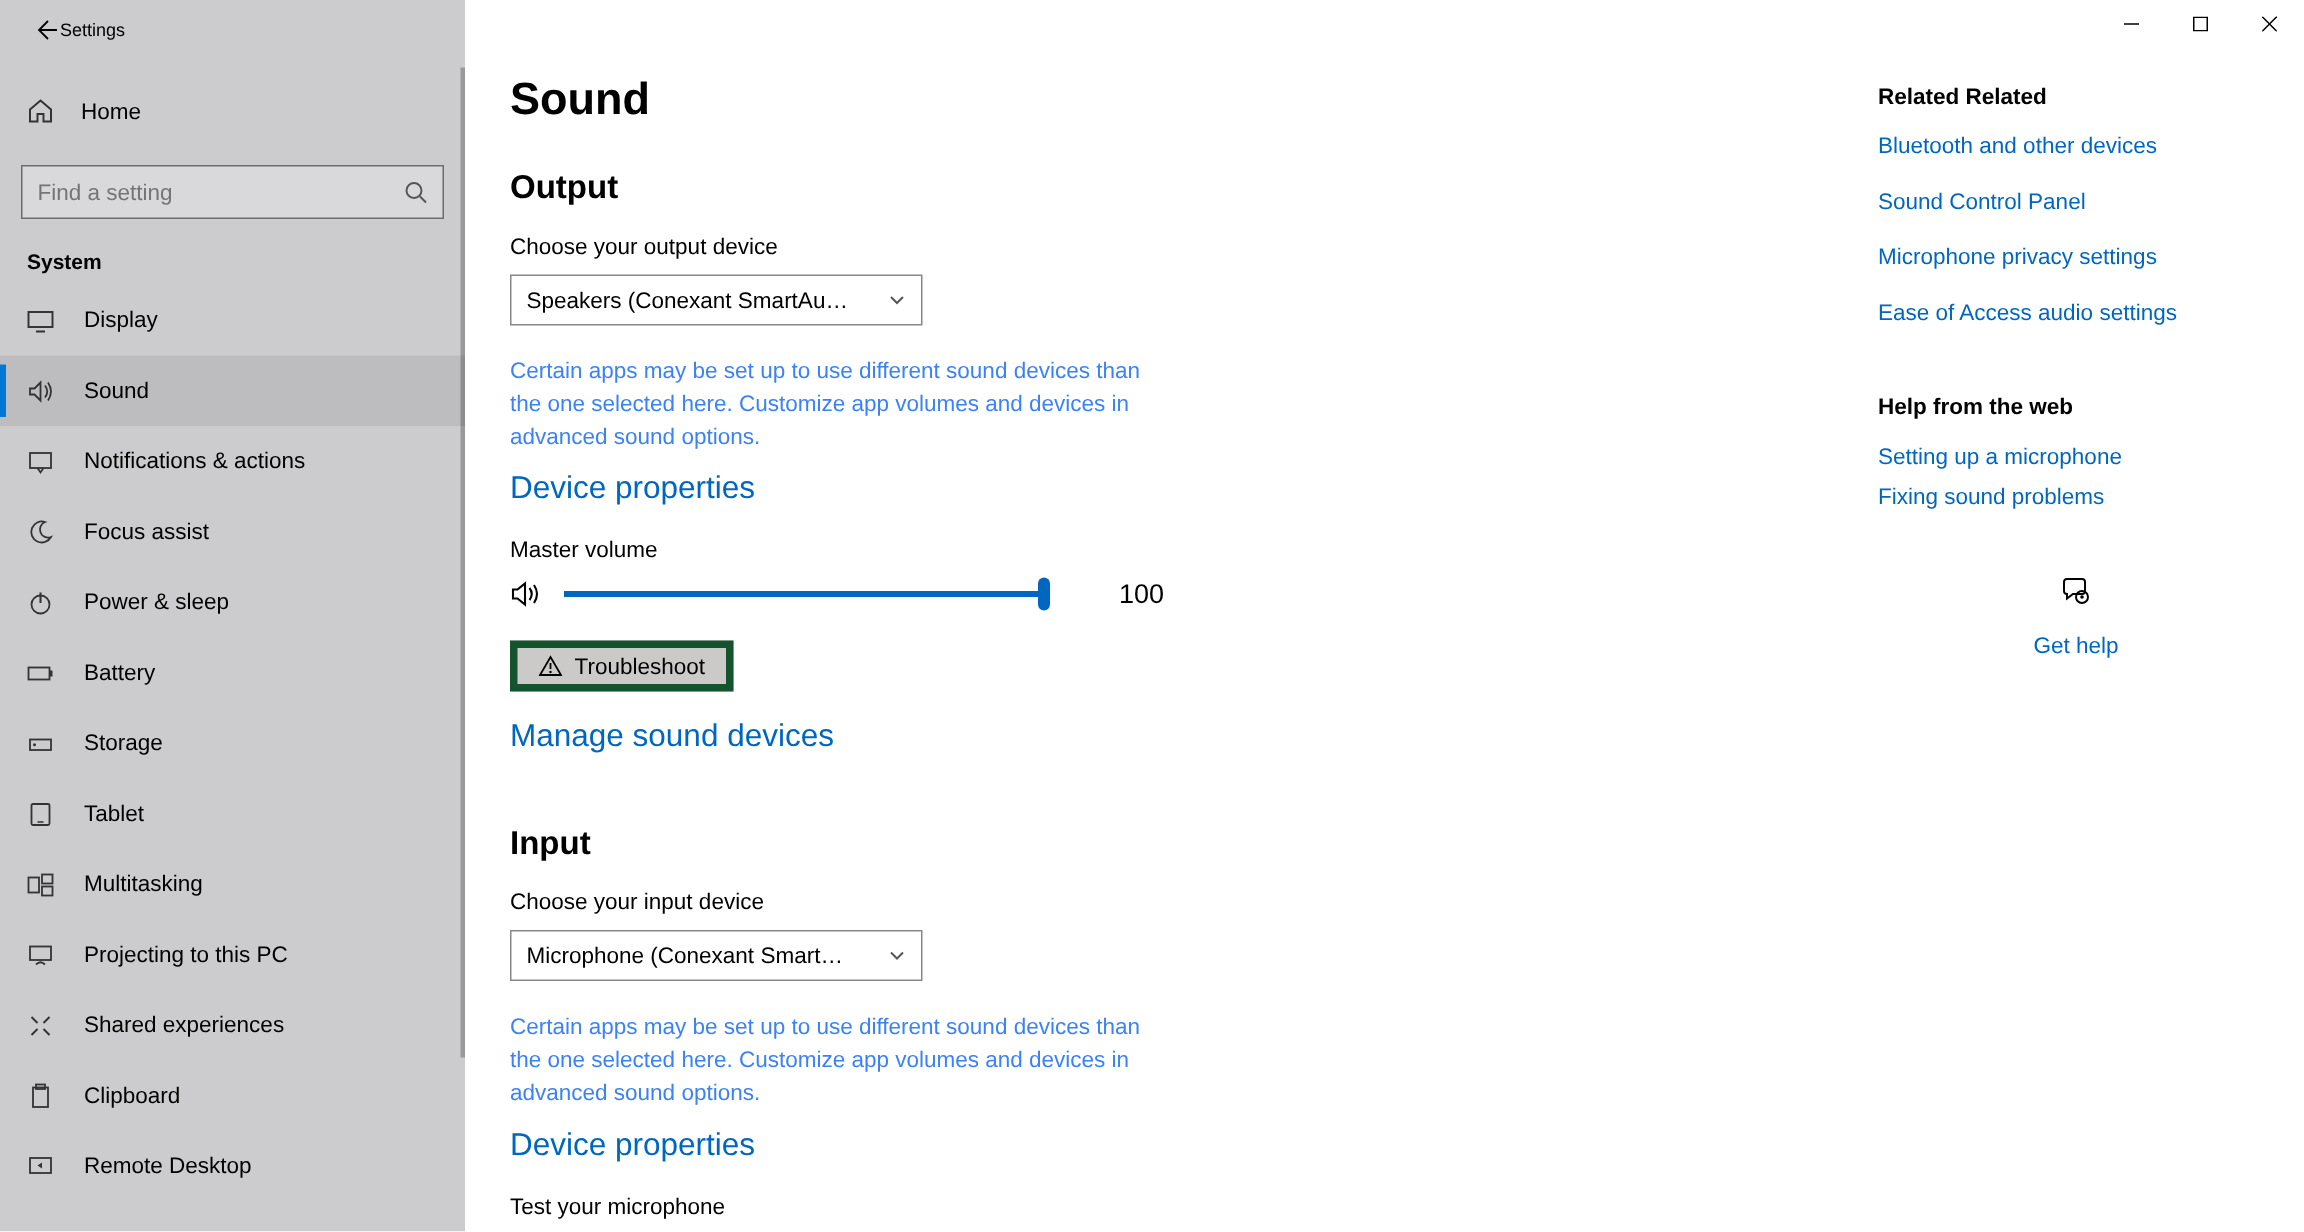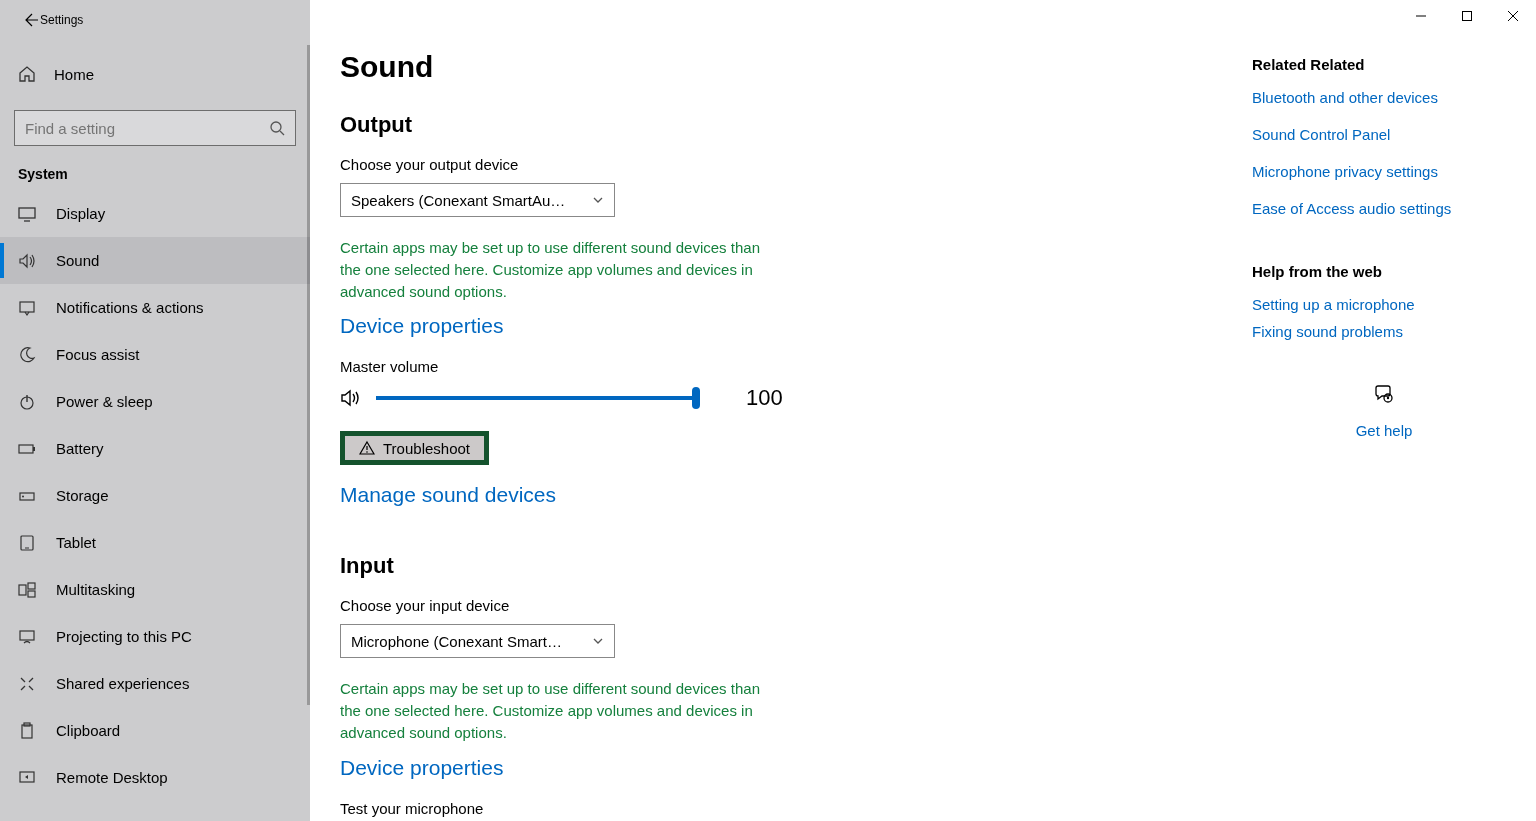--- a/index.html
+++ b/index.html
@@ -17,26 +17,26 @@
   .nav-item.active { background: #bdbdc0; }
   .nav-item.active::before { content:""; position:absolute; left:0; top:6px; bottom:6px; width:4px; background:#0078d4; }
   .nav-icon { width:18px; height:18px; display:flex; align-items:center; justify-content:center; color:#333; }
   
   .main { flex:1; height:100%; display:flex; }
   .content { flex:1; padding: 50px 30px 0 30px; overflow:hidden; }
   .page-title { font-size: 30px; font-weight: 600; margin-bottom: 28px; }
   h2.section { font-size: 22px; font-weight:600; margin-bottom: 18px; }
   .field-label { font-size: 15px; margin-bottom: 10px; }
   .select-box { width: 275px; height: 34px; border: 1px solid #888; background:#fff; display:flex; align-items:center; justify-content:space-between; padding: 0 10px; font-size:15px; cursor:pointer; margin-bottom: 20px;}
-  .helper { font-size: 15px; color:#15803d; max-width: 440px; line-height:1.45; margin-bottom: 12px; margin-top: 15px;}
+  .helper { font-size: 15px; color:#3b82f6; max-width: 440px; line-height:1.45; margin-bottom: 12px; margin-top: 15px;}
   .link { color:#0067c0; font-size:21px; cursor:pointer; display:inline-block; margin-bottom: 20px;}
   .slider-row { display:flex; align-items:center; gap: 14px; margin: 8px 0 20px 0;}
   .slider-track { position:relative; width: 320px; height: 4px; background:#0067c0; }
   .slider-thumb { position:absolute; right:-4px; top:-9px; width:8px; height:22px; background:#0067c0; border-radius:4px;}
-  .vol-value { font-size:22px; margin-left: 36px;}
+  .vol-value { font-size:18px; margin-left: 36px;}
   .btn { display:inline-flex; align-items:center; gap:8px; height:34px; padding:0 14px; border:5px solid #14532d; background:#ccc9c9; font-size:15px; cursor:pointer; margin-bottom:18px;}
   .mic-bar { height:4px; width:440px; background:#ddd; margin-top:6px;}
   
   .rightpanel { width: 284px; padding: 56px 20px 0 0; }
   .rp-header { font-size:15px; font-weight:600; margin-bottom: 16px;}
   .rp-link { color:#0067c0; font-size:15px; display:block; margin-bottom: 20px; cursor:pointer;}
   .rp-link.tight { margin-bottom: 10px;}
   .gethelp { display:flex; align-items:center; gap:18px; margin-top: 44px; flex-direction: column;}
   
   .winctrls { position:absolute; top:0; right:0; height:32px; display:flex; }

